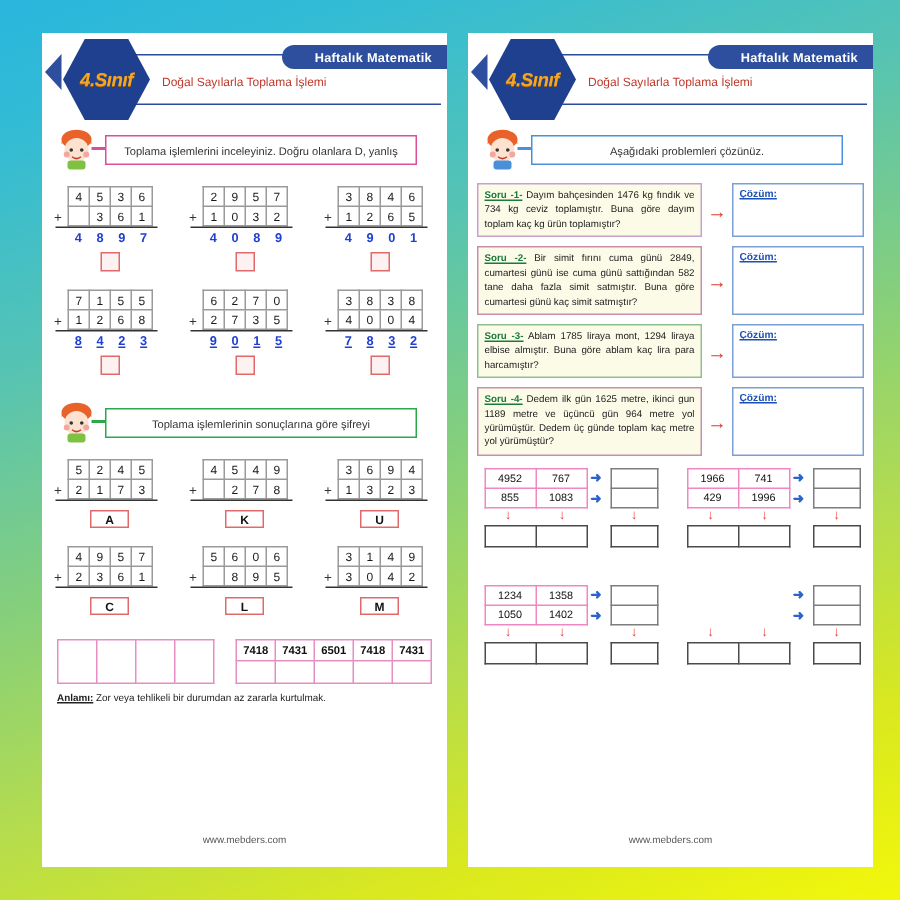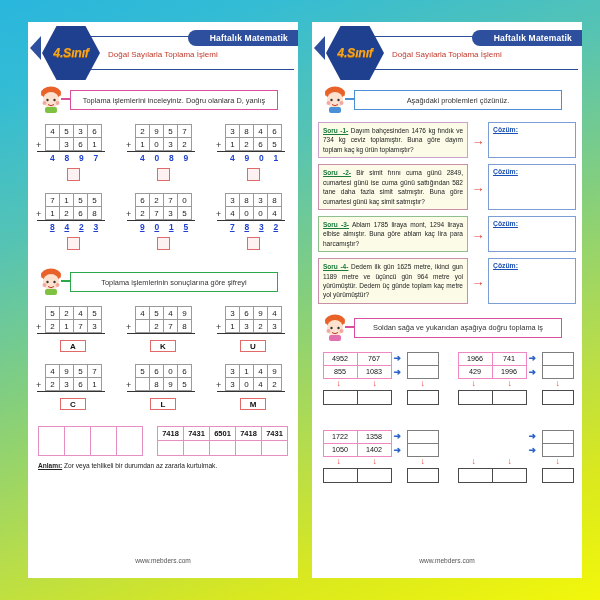--- a/index.html
+++ b/index.html
@@ -700,35 +700,20 @@
     <div class="qbox" style="border-color:#c98fa8;">
       <span class="qno">Soru -4-</span>
       <span>Dedem ilk gün 1625 metre, ikinci gun 1189 metre ve üçüncü gün 964 metre yol yürümüştür. Dedem üç günde toplam kaç metre yol yürümüştür?</span>
     </div>
     <div class="qarrow">→</div>
     <div class="abox">
       <span class="alabel">Çözüm:</span>
     </div>
   </div>
 
-  <div class="instr-row" style="margin-top:10px;">
-    <svg class="mascot" viewBox="0 0 30 28">
-      <ellipse cx="15" cy="7" rx="10" ry="6.5" fill="#e8622a"></ellipse>
-      <circle cx="15" cy="14" r="8" fill="#fde3cf"></circle>
-      <path d="M5 10 Q15 1 25 10 Q25 4 15 2 Q5 4 5 10Z" fill="#e8622a"></path>
-      <circle cx="11.5" cy="14" r="1.2" fill="#333"></circle>
-      <circle cx="18.5" cy="14" r="1.2" fill="#333"></circle>
-      <circle cx="8.5" cy="17" r="2" fill="#f4a7a0"></circle>
-      <circle cx="21.5" cy="17" r="2" fill="#f4a7a0"></circle>
-      <path d="M12 18.5 Q15 21 18 18.5" stroke="#c0392b" stroke-width="1" fill="none"></path>
-      <rect x="9" y="21" width="12" height="6" rx="2" fill="#e36fae"></rect>
-    </svg>
-    <div class="tail"></div>
-    <div class="instr-box">Soldan sağa ve yukarıdan aşağıya doğru toplama iş</div>
-  </div>
 
   <div class="sq-section">
     <div class="sq-row">
       <div class="sq-unit">
         <table class="sq-main">
           <tbody>
               <tr>
             <td>4952</td>
             <td>767</td>
           </tr>
@@ -814,21 +799,21 @@
         </tbody>
           </table>
       </div>
     </div>
 
     <div class="sq-row" style="margin-top:22px;">
       <div class="sq-unit">
         <table class="sq-main">
           <tbody>
               <tr>
-            <td>1722</td>
+            <td>1234</td>
             <td>1358</td>
           </tr>
           <tr>
             <td>1050</td>
             <td>1402</td>
           </tr>
         </tbody>
           </table>
         <div class="ar-right" style="left:73px;top:1px;">➜</div>
         <div class="ar-right" style="left:73px;top:15px;">➜</div>

